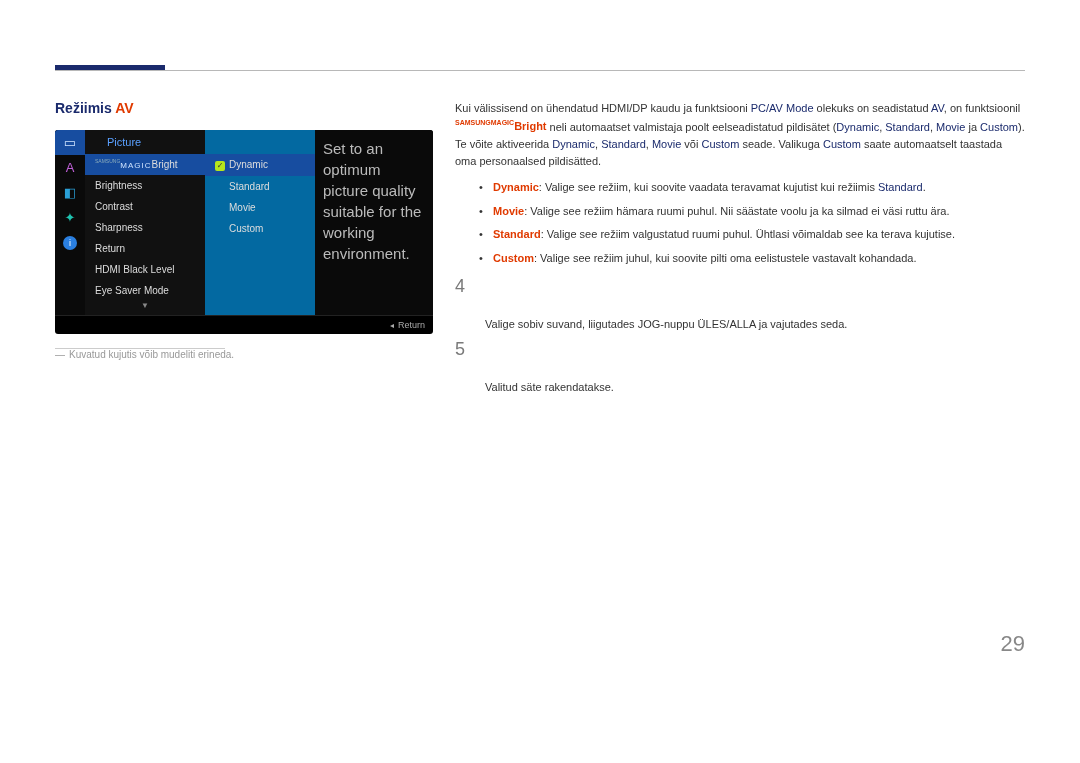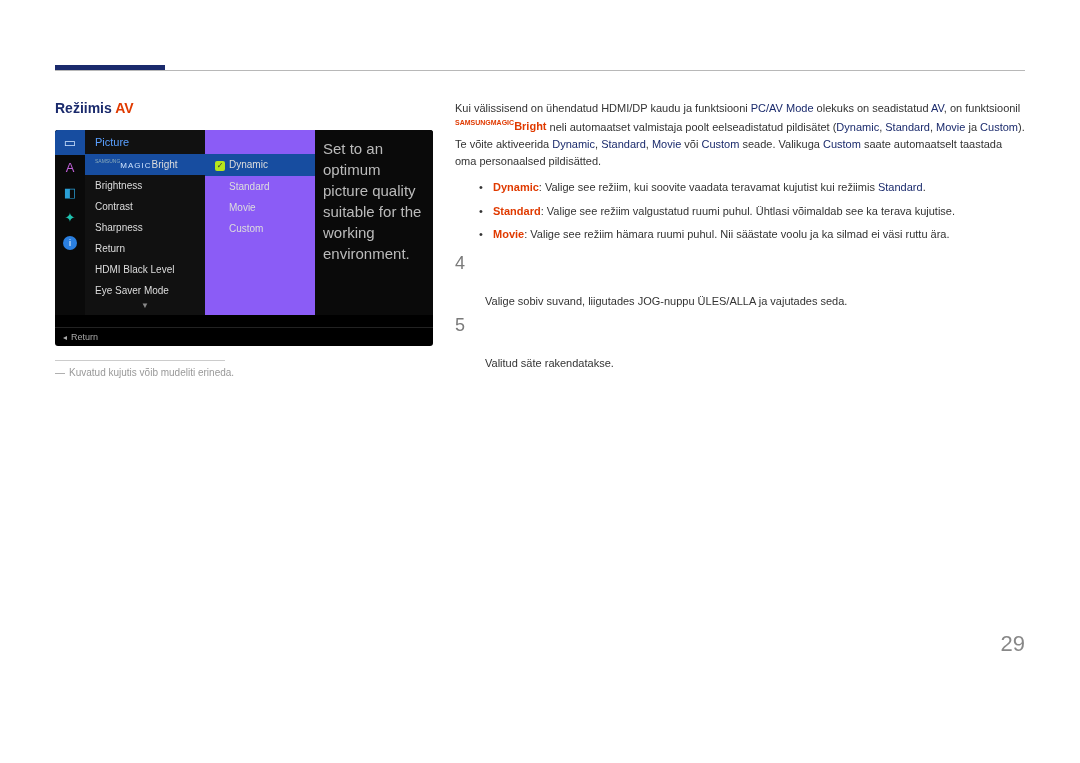--- a/index.html
+++ b/index.html
@@ -18,39 +18,39 @@
   .osd-body { display: flex; }
   .osd-icons { width: 30px; background: #0a0a0a; display: flex; flex-direction: column; }
   .osd-icons .ic { width: 30px; height: 25px; display:flex; align-items:center; justify-content:center; font-size: 13px; }
   .ic.monitor { background:#174da0; color:#cfe4ff; }
   .ic.aa { color:#c060d8; }
   .ic.box { color:#2a9fd6; }
   .ic.target { color:#1fc3b0; }
   .ic.info { color:#4aa3ff; }
   .ic.info span { background:#2a7fe0; width:14px;height:14px;border-radius:50%; display:flex;align-items:center;justify-content:center; font-size:9px; color:#fff;}
   .osd-col1 { width: 120px; background: #111; }
-  .osd-col1 .title { background:#111; color:#5aa0ff; padding: 6px 10px; font-size:11px; }
+  .osd-col1 .title { background:#111; color:#5aa0ff; padding: 6px 22px; font-size:11px; }
   .osd-col1 .row { padding: 5px 10px; color:#ddd; }
   .osd-col1 .row.hl { background:#174da0; }
   .magic { display:inline-block; }
   .magic sup { font-size:5px; color:#8ab; vertical-align: top; line-height: 1; }
   .magic .mag { font-size:8px; letter-spacing:1px; color:#cfe4ff; }
-  .osd-col2 { width: 110px; background:#8b5cf6; }
+  .osd-col2 { width: 110px; background:#0369a1; }
   .osd-col2 .row { padding:5px 10px; }
   .osd-col2 .row.sel { background:#174da0; }
   .osd-col2 .check { display:inline-block; width:10px; height:10px; background:#b6e61d; border-radius:2px; text-align:center; line-height:10px; font-size:8px; color:#333; margin-right:4px; }
   .osd-col2 .sp { display:inline-block; width:14px; }
   .osd-help { flex:1; background:#0a0a0a; padding: 8px 8px; font-size:15px; color:#bbb; line-height:1.4; }
-  .osd-return { text-align:left; padding: 4px 8px; font-size:9px; color:#aaa; border-top:1px solid #222;margin-top:12px; }
+  .osd-return { text-align:right; padding: 4px 8px; font-size:9px; color:#aaa; border-top:1px solid #222; }
   .osd-return .tri { display:inline-block; margin-right:4px; font-size:8px; }
   .osd-down { text-align:center; padding:0 0 2px 0; color:#888; font-size:8px; }
   .col1-bottom { height: 14px; display:flex; align-items:flex-start; justify-content:center; }
 
   .footline { border-top: 1px solid #ccc; width: 170px; margin-top: 14px; }
-  .footnote { font-size: 10px; color: #999; margin-top: 6px; }
+  .footnote { font-size: 10px; color: #999; }
   .footnote .dash { margin-right: 4px; }
 
   .b-red { color:#e03a00; font-weight:bold; }
   .b-blue { color:#1a2a6c; font-weight:normal; }
   .mb-sm { font-size: 7px; vertical-align: super; }
 
   ul.feat { list-style: none; padding-left: 22px; margin: 8px 0 10px 0; }
   ul.feat li { position: relative; padding-left: 0; margin: 6px 16px; }
   ul.feat li::before { content: "•"; position:absolute; left:-14px; top:0; color:#333; }
 
@@ -119,22 +119,23 @@
       </div>
     </div>
 
     <div class="right">
       <p>
         <span>Kui välissisend on ühendatud HDMI/DP kaudu ja funktsiooni </span><span class="b-blue">PC/AV Mode</span><span> olekuks on seadistatud </span><span class="b-blue">AV</span><span>, on funktsioonil </span><span class="b-red"><span class="mb-sm">SAMSUNG</span><span class="mb-sm">MAGIC</span><span>Bright</span></span><span> neli automaatset valmistaja poolt eelseadistatud pildisätet (</span><span class="b-blue">Dynamic</span><span>, </span><span class="b-blue">Standard</span><span>, </span><span class="b-blue">Movie</span><span> ja </span><span class="b-blue">Custom</span><span>). Te võite aktiveerida </span><span class="b-blue">Dynamic</span><span>, </span><span class="b-blue">Standard</span><span>, </span><span class="b-blue">Movie</span><span> või </span><span class="b-blue">Custom</span><span> seade. Valikuga </span><span class="b-blue">Custom</span><span> saate automaatselt taastada oma personaalsed pildisätted.</span>
       </p>
 
       <ul class="feat">
         <li><span class="b-red">Dynamic</span><span>: Valige see režiim, kui soovite vaadata teravamat kujutist kui režiimis </span><span class="b-blue">Standard</span><span>.</span></li>
+        <li><span class="b-red">Movie</span><span>: Valige see režiim hämara ruumi puhul. Nii säästate voolu ja ka silmad ei väsi ruttu ära.</span></li>
         <li><span class="b-red">Standard</span><span>: Valige see režiim valgustatud ruumi puhul. Ühtlasi võimaldab see ka terava kujutise.</span></li>
-        <li><span class="b-red">Movie</span><span>: Valige see režiim hämara ruumi puhul. Nii säästate voolu ja ka silmad ei väsi ruttu ära.</span></li>
+        <li><span class="b-red">Custom</span><span>: Valige see režiim juhul, kui soovite pilti oma eelistustele vastavalt kohandada.</span></li>
       </ul>
 
       <div class="steps">
         <div class="step">
           <div class="num">4</div>
           <div class="txt">Valige sobiv suvand, liigutades JOG-nuppu ÜLES/ALLA ja vajutades seda.</div>
         </div>
         <div class="step">
           <div class="num">5</div>
           <div class="txt">Valitud säte rakendatakse.</div>

